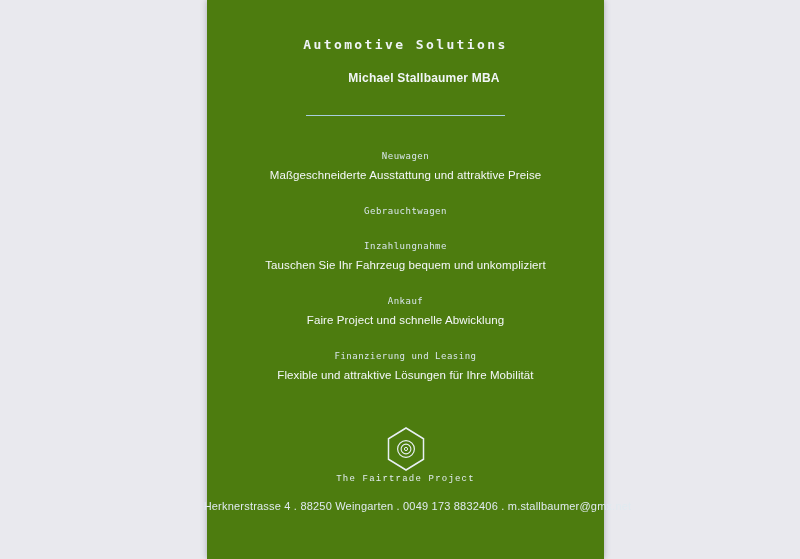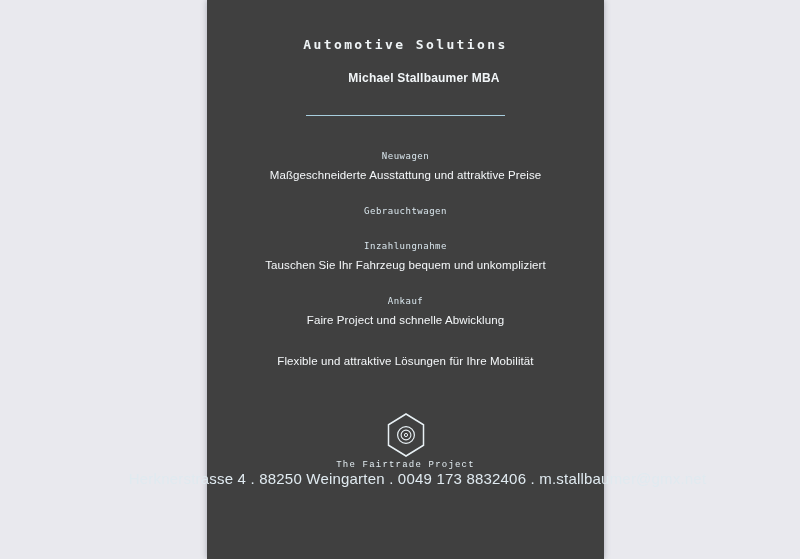--- a/index.html
+++ b/index.html
@@ -5,21 +5,21 @@
   html,body{margin:0;padding:0;}
   body{
     width:800px;height:559px;overflow:hidden;
     background:#e9e9ee;
     font-family:"Liberation Sans",sans-serif;
   }
   .page{width:800px;height:559px;position:relative;}
   .card{
     position:absolute;left:207px;top:0;
     width:397px;height:559px;
-    background:#404040;
+    background:#4d7c0f;
     box-shadow:0 0 6px rgba(90,95,115,0.45);
     display:flex;flex-direction:column;align-items:center;
     text-align:center;
   }
   .title{
     margin-top:36px;
     font-family:"DejaVu Sans Mono",monospace;
     font-size:13px;line-height:18px;font-weight:700;
     letter-spacing:2.4px;
     color:#eff4f6;white-space:nowrap;
@@ -51,21 +51,22 @@
   }
   .logo{margin-top:44px;width:38px;height:44px;display:block;}
   .brand{
     margin-top:2px;
     font-family:Liberation Mono, monospace;
     font-size:9px;line-height:13px;
     letter-spacing:1.2px;
     color:#e3edf2;white-space:nowrap;
   }
   .contact{
-    font-size:15px;line-height:13px;
+    margin-top:14px;
+    font-size:11px;line-height:13px;
     color:#e0eaf0;letter-spacing:0.2px;
     white-space:nowrap;
     padding-left:24px;
   }
 </style>
 </head>
 <body>
 
 <div class="page">
   <div class="card">
@@ -84,20 +85,21 @@
       </div>
       <div class="section">
         <div class="section-heading">Inzahlungnahme</div>
         <div class="section-desc">Tauschen Sie Ihr Fahrzeug bequem und unkompliziert</div>
       </div>
       <div class="section">
         <div class="section-heading">Ankauf</div>
         <div class="section-desc">Faire Project und schnelle Abwicklung</div>
       </div>
       <div class="section">
+        <div class="section-heading">Finanzierung und Leasing</div>
         <div class="section-desc">Flexible und attraktive Lösungen für Ihre Mobilität</div>
       </div>
     </div>
 
     <svg class="logo" viewBox="0 0 38 44" fill="none" xmlns="http://www.w3.org/2000/svg">
       <polygon points="19,1 36.5,11.75 36.5,32.25 19,43 1.5,32.25 1.5,11.75" stroke="#e8f0f4" stroke-width="1.5" fill="none"></polygon>
       <circle cx="19" cy="22" r="8.4" stroke="#e8f0f4" stroke-width="1.2" fill="none"></circle>
       <circle cx="19" cy="22" r="4.9" stroke="#e8f0f4" stroke-width="1.1" fill="none"></circle>
       <circle cx="19" cy="22" r="1.6" stroke="#e8f0f4" stroke-width="1" fill="none"></circle>
     </svg>

